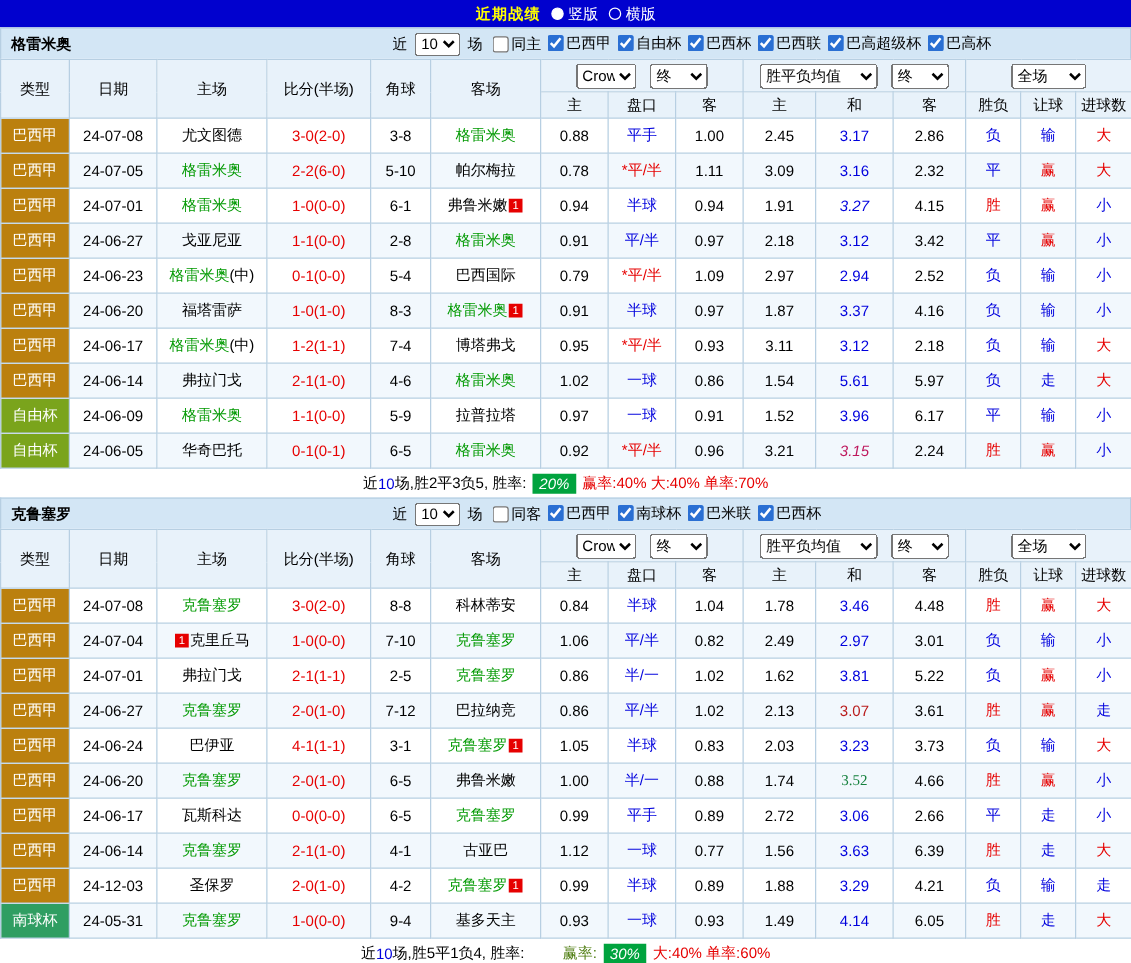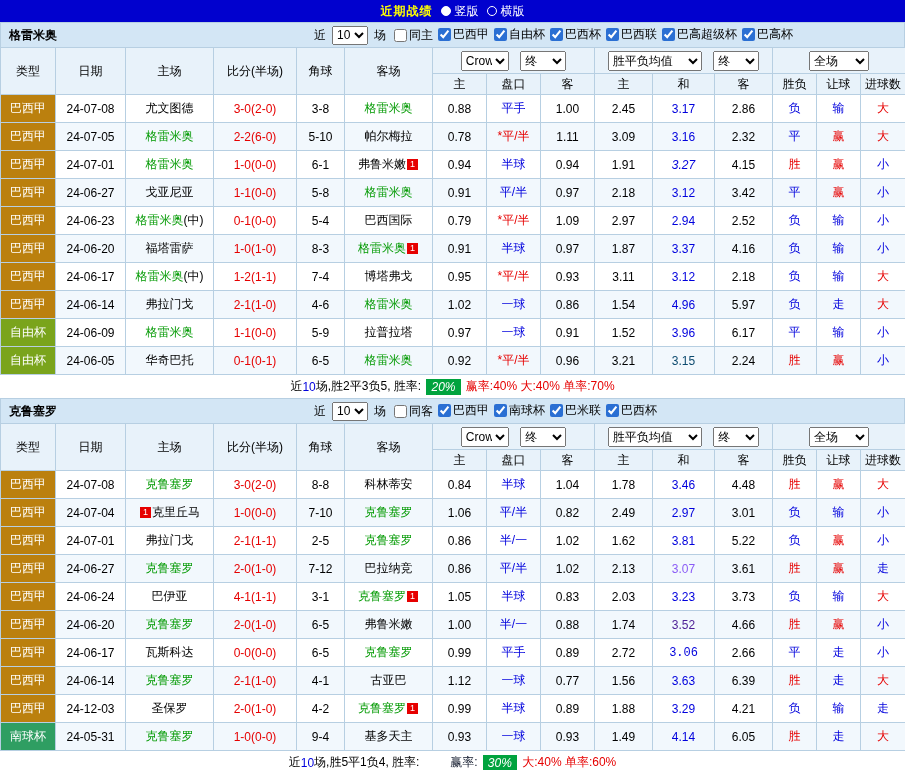--- a/index.html
+++ b/index.html
@@ -227,21 +227,21 @@
             <td>4.15</td>
             <td style="color: rgb(230, 0, 0);">胜</td>
             <td style="color: rgb(230, 0, 0);">赢</td>
             <td style="color: rgb(0, 0, 221);">小</td>
           </tr>
           <tr class="alt">
             <td class="type-cell" style="background: rgb(187, 128, 14);">巴西甲</td>
             <td>24-06-27</td>
             <td class="team-cell"><span>戈亚尼亚</span></td>
             <td class="score">1-1(0-0)</td>
-            <td>5-8</td>
+            <td>2-8</td>
             <td class="team-cell"><span class="team-green">格雷米奥</span></td>
             <td>0.91</td>
             <td style="color: rgb(0, 0, 221);">平/半</td>
             <td>0.97</td>
             <td>2.18</td>
             <td style="color: rgb(0, 0, 221);">3.12</td>
             <td>3.42</td>
             <td style="color: rgb(0, 0, 221);">平</td>
             <td style="color: rgb(230, 0, 0);">赢</td>
             <td style="color: rgb(0, 0, 221);">小</td>
@@ -301,21 +301,21 @@
             <td class="type-cell" style="background: rgb(187, 128, 14);">巴西甲</td>
             <td>24-06-14</td>
             <td class="team-cell"><span>弗拉门戈</span></td>
             <td class="score">2-1(1-0)</td>
             <td>4-6</td>
             <td class="team-cell"><span class="team-green">格雷米奥</span></td>
             <td>1.02</td>
             <td style="color: rgb(0, 0, 221);">一球</td>
             <td>0.86</td>
             <td>1.54</td>
-            <td style="color: rgb(0, 0, 221);">4.96</td>
+            <td style="color: rgb(0, 0, 221);">5.61</td>
             <td>5.97</td>
             <td style="color: rgb(0, 0, 221);">负</td>
             <td style="color: rgb(0, 0, 221);">走</td>
             <td style="color: rgb(230, 0, 0);">大</td>
           </tr>
           <tr>
             <td class="type-cell" style="background: rgb(122, 164, 28);">自由杯</td>
             <td>24-06-09</td>
             <td class="team-cell"><span class="team-green">格雷米奥</span></td>
             <td class="score">1-1(0-0)</td>
@@ -335,21 +335,21 @@
             <td class="type-cell" style="background: rgb(122, 164, 28);">自由杯</td>
             <td>24-06-05</td>
             <td class="team-cell"><span>华奇巴托</span></td>
             <td class="score">0-1(0-1)</td>
             <td>6-5</td>
             <td class="team-cell"><span class="team-green">格雷米奥</span></td>
             <td>0.92</td>
             <td style="color: rgb(230, 0, 0);">*平/半</td>
             <td>0.96</td>
             <td>3.21</td>
-            <td style="color: #0c4a6e;">3.15</td>
+            <td style="color: #be185d; font-style: italic;">3.15</td>
             <td>2.24</td>
             <td style="color: rgb(230, 0, 0);">胜</td>
             <td style="color: rgb(230, 0, 0);">赢</td>
             <td style="color: rgb(0, 0, 221);">小</td>
           </tr>
         </tbody>
     </table>
     <div class="summary">
         <span style="color: rgb(0, 0, 0);">近</span>
         <span style="color: rgb(0, 0, 221);">10</span>
@@ -503,21 +503,21 @@
             <td class="type-cell" style="background: rgb(187, 128, 14);">巴西甲</td>
             <td>24-06-27</td>
             <td class="team-cell"><span class="team-green">克鲁塞罗</span></td>
             <td class="score">2-0(1-0)</td>
             <td>7-12</td>
             <td class="team-cell"><span>巴拉纳竞</span></td>
             <td>0.86</td>
             <td style="color: rgb(0, 0, 221);">平/半</td>
             <td>1.02</td>
             <td>2.13</td>
-            <td style="color: #8b5cf6;">3.07</td>
+            <td style="color: #b91c1c;">3.07</td>
             <td>3.61</td>
             <td style="color: rgb(230, 0, 0);">胜</td>
             <td style="color: rgb(230, 0, 0);">赢</td>
             <td style="color: rgb(0, 0, 221);">走</td>
           </tr>
           <tr>
             <td class="type-cell" style="background: rgb(187, 128, 14);">巴西甲</td>
             <td>24-06-24</td>
             <td class="team-cell"><span>巴伊亚</span></td>
             <td class="score">4-1(1-1)</td>
@@ -537,38 +537,38 @@
             <td class="type-cell" style="background: rgb(187, 128, 14);">巴西甲</td>
             <td>24-06-20</td>
             <td class="team-cell"><span class="team-green">克鲁塞罗</span></td>
             <td class="score">2-0(1-0)</td>
             <td>6-5</td>
             <td class="team-cell"><span>弗鲁米嫩</span></td>
             <td>1.00</td>
             <td style="color: rgb(0, 0, 221);">半/一</td>
             <td>0.88</td>
             <td>1.74</td>
-            <td style="color: #4c1d95;">3.52</td>
+            <td style="color: #15803d; font-family: Liberation Serif, serif;">3.52</td>
             <td>4.66</td>
             <td style="color: rgb(230, 0, 0);">胜</td>
             <td style="color: rgb(230, 0, 0);">赢</td>
             <td style="color: rgb(0, 0, 221);">小</td>
           </tr>
           <tr>
             <td class="type-cell" style="background: rgb(187, 128, 14);">巴西甲</td>
             <td>24-06-17</td>
             <td class="team-cell"><span>瓦斯科达</span></td>
             <td class="score">0-0(0-0)</td>
             <td>6-5</td>
             <td class="team-cell"><span class="team-green">克鲁塞罗</span></td>
             <td>0.99</td>
             <td style="color: rgb(0, 0, 221);">平手</td>
             <td>0.89</td>
             <td>2.72</td>
-            <td style="color: rgb(0, 0, 221); font-family: Liberation Mono, monospace;">3.06</td>
+            <td style="color: rgb(0, 0, 221);">3.06</td>
             <td>2.66</td>
             <td style="color: rgb(0, 0, 221);">平</td>
             <td style="color: rgb(0, 0, 221);">走</td>
             <td style="color: rgb(0, 0, 221);">小</td>
           </tr>
           <tr class="alt">
             <td class="type-cell" style="background: rgb(187, 128, 14);">巴西甲</td>
             <td>24-06-14</td>
             <td class="team-cell"><span class="team-green">克鲁塞罗</span></td>
             <td class="score">2-1(1-0)</td>
@@ -618,18 +618,18 @@
             <td style="color: rgb(0, 0, 221);">走</td>
             <td style="color: rgb(230, 0, 0);">大</td>
           </tr>
         </tbody>
     </table>
     <div class="summary">
         <span style="color: rgb(0, 0, 0);">近</span>
         <span style="color: rgb(0, 0, 221);">10</span>
         <span style="color: rgb(0, 0, 0);">场,胜5平1负4, 胜率: </span>
         <span style="color: #a21caf; margin-top: 42px;">50%</span>
-        <span style="color: #0f172a;"> 赢率: </span>
+        <span style="color: #4d7c0f;"> 赢率: </span>
         <span class="rate-badge">30%</span>
         <span style="color: rgb(230, 0, 0);"> 大:40% 单率:60%</span>
       </div>
   </div>
 </div>
 
 </body></html>

